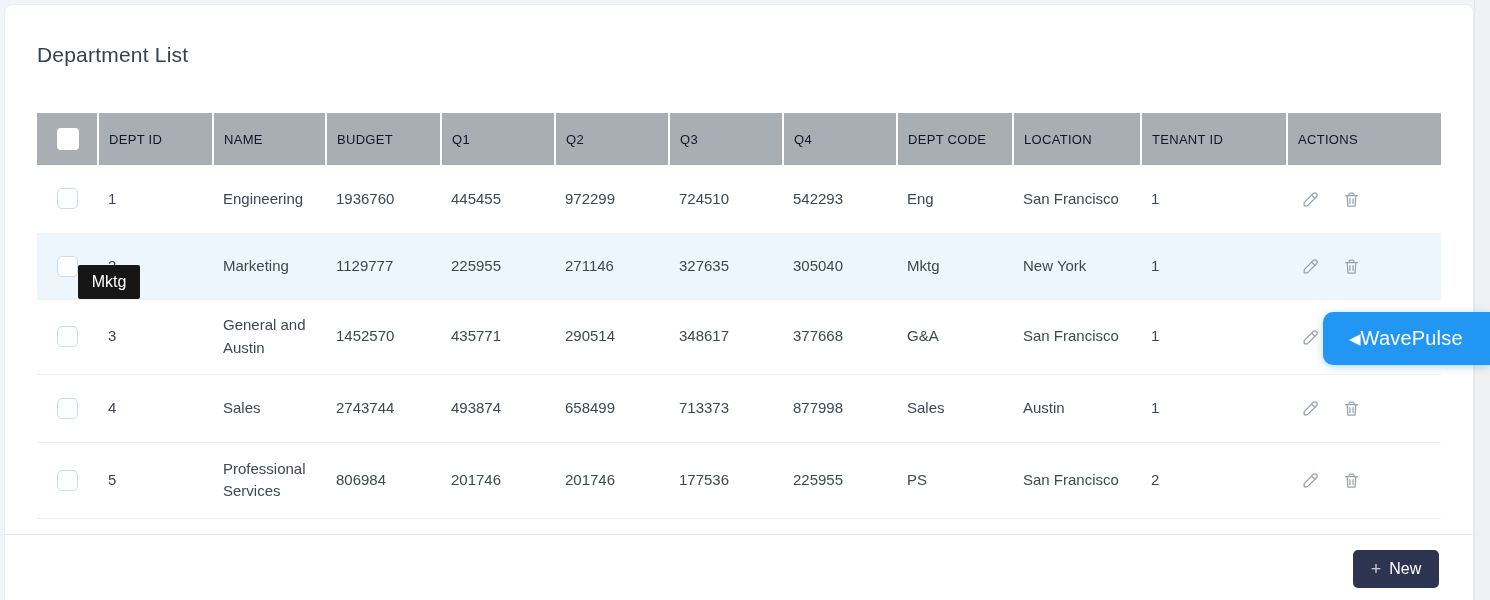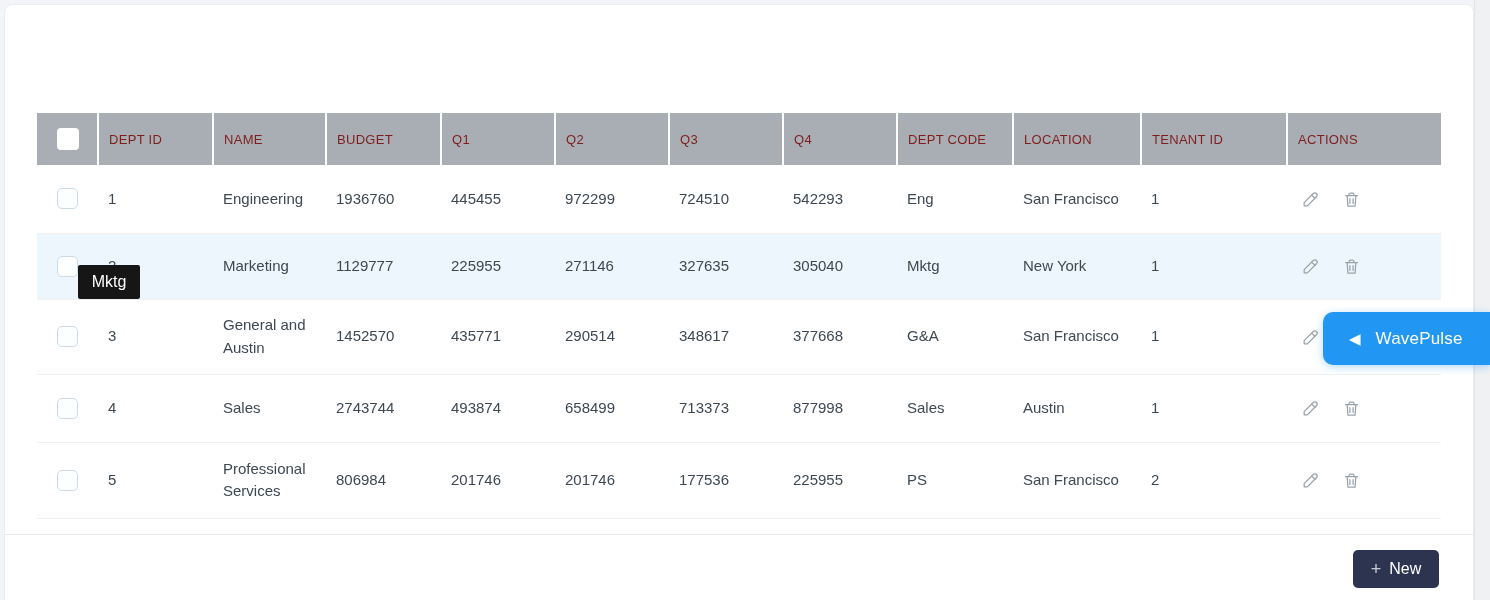--- a/index.html
+++ b/index.html
@@ -36,21 +36,21 @@
   table.dept-table {
     position: absolute;
     left: 32px; top: 108px;
     width: 1404px;
     border-collapse: collapse;
     table-layout: fixed;
     font-size: 15px;
   }
   table.dept-table thead th {
     background: #a9aeb4;
-    color: #7f1d1d;
+    color: #0f172a;
     font-size: 13px;
     font-weight: 500;
     letter-spacing: 0.3px;
     text-align: left;
     height: 52px;
     padding: 0 0 0 10px;
     vertical-align: middle;
   }
   table.dept-table thead th + th { border-left: 2px solid #ffffff; }
   table.dept-table tbody td {
@@ -109,21 +109,21 @@
     background: #2196f3;
     border-radius: 10px 0 0 10px;
     display: flex;
     align-items: center;
     color: #ffffff;
     z-index: 20;
     cursor: pointer;
     box-shadow: 0 2px 8px rgba(33,150,243,0.35);
   }
   .wavepulse .arrow { font-size: 15px; margin-left: 26px; }
-  .wavepulse .wp-label { font-size: 17px; margin-left: 15px; letter-spacing: 0.2px; }
+  .wavepulse .wp-label { font-size: 20px; letter-spacing: 0.2px; }
   .footer-bar {
     position: absolute;
     left: 0; right: 0; top: 529px; bottom: 0;
     border-top: 1px solid #e7e7e7;
     background: #ffffff;
     border-radius: 0;
   }
   .new-btn {
     position: absolute;
     right: 34px; top: 15px;
@@ -139,20 +139,21 @@
     align-items: center;
     justify-content: center;
     gap: 8px;
   }
   .new-btn .plus { color: #c9ccd6; font-size: 18px; font-weight: 400; }
 </style>
 </head>
 <body>
 
 <div class="card">
+  <div class="page-title">Department List</div>
 
   <table class="dept-table">
     <colgroup>
       <col style="width:61px">
         <col style="width:115px">
         <col style="width:113px">
         <col style="width:115px">
       <col style="width:114px">
         <col style="width:114px">
         <col style="width:114px">

